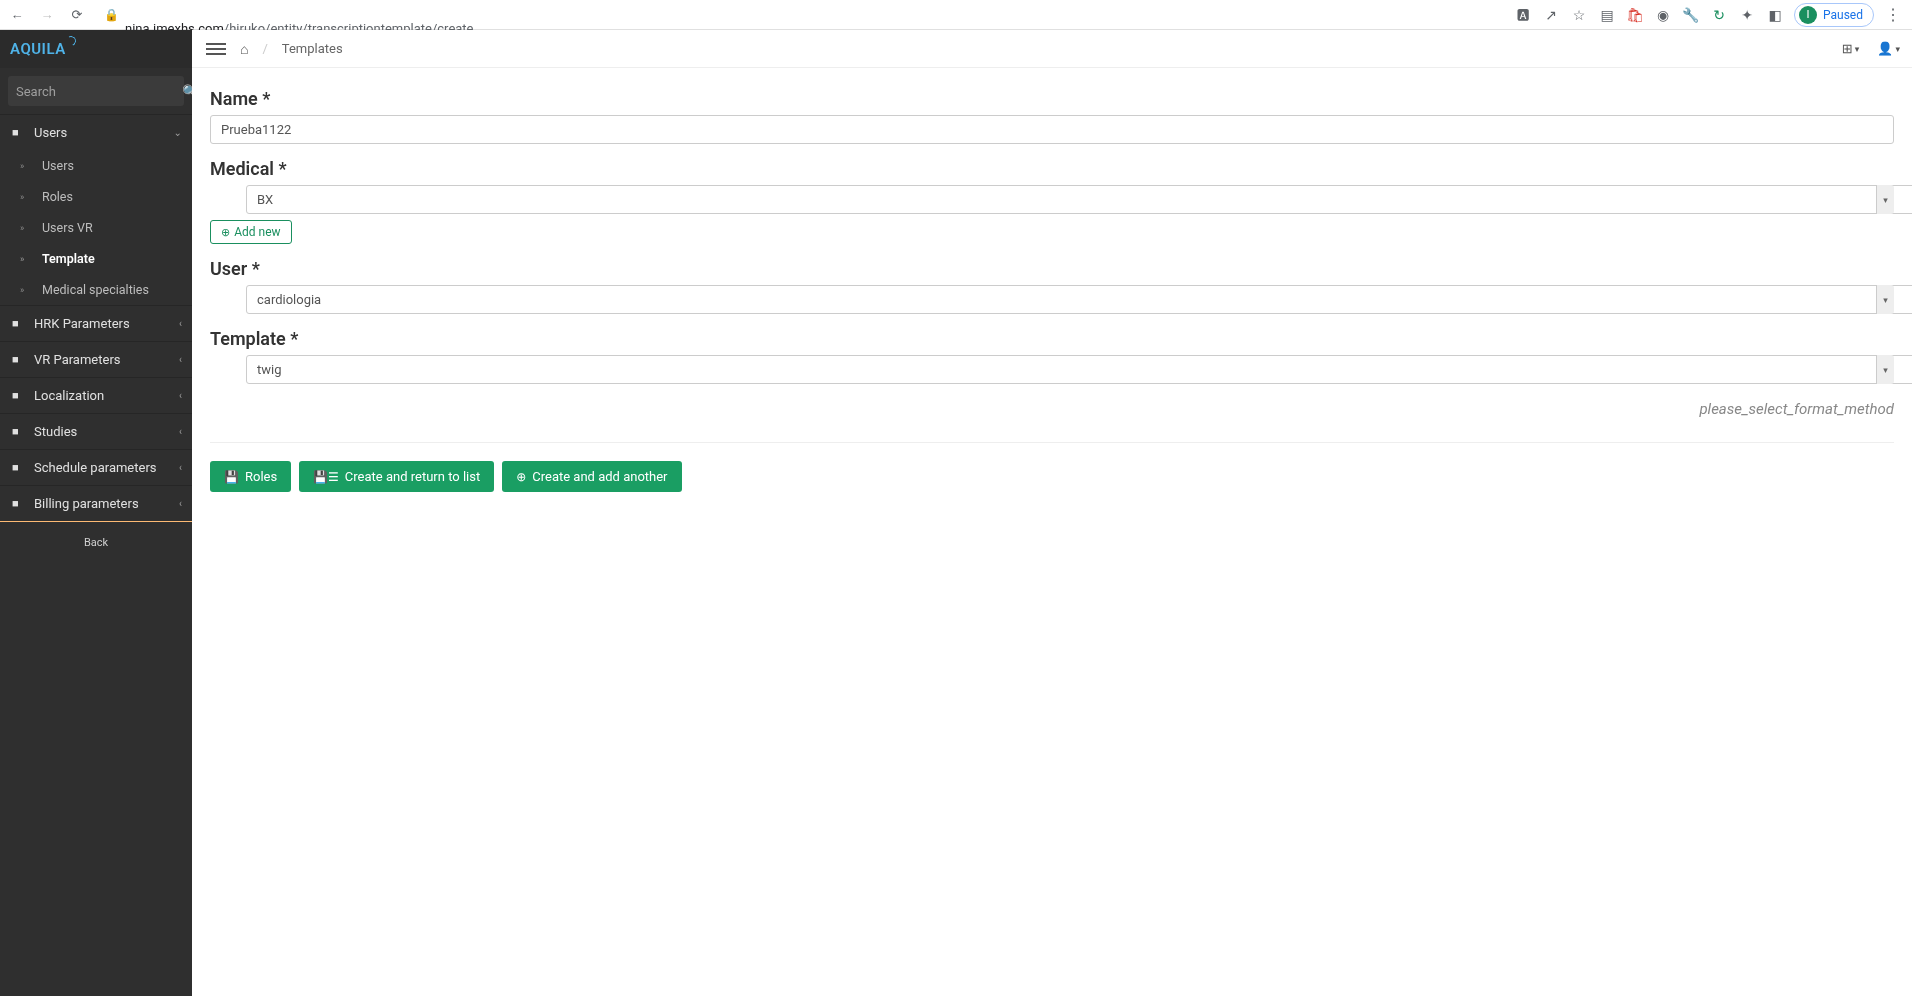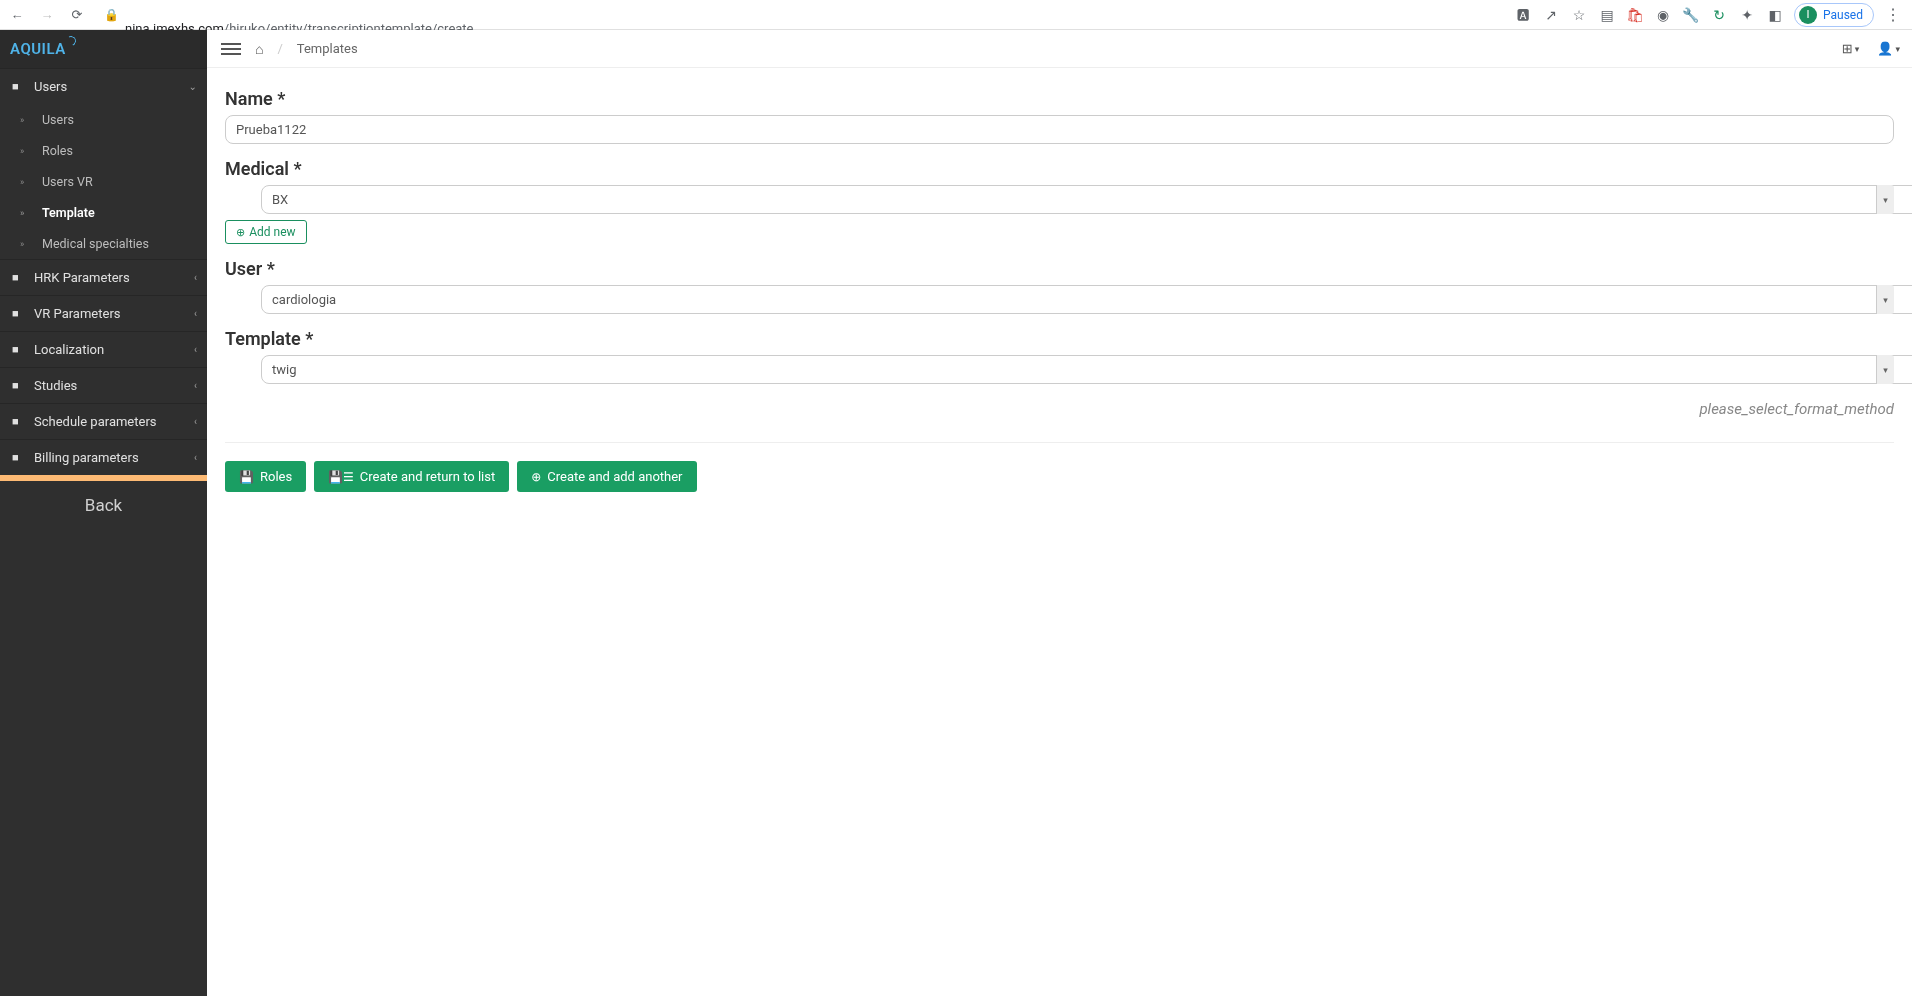--- a/index.html
+++ b/index.html
@@ -32,21 +32,21 @@
   padding: 2px 10px 2px 4px; color: #1a73e8; font-size: 12px;
 }
 .browser-bar .avatar-dot { width: 18px; height: 18px; border-radius: 50%; background: #1a8f5f; color: #fff; display: flex; align-items: center; justify-content: center; font-size: 11px; }
 .browser-bar .kebab { width: 18px; text-align: center; font-size: 16px; }
 
 
 .app { display: flex; height: calc(100vh - 30px); }
 
 
 .sidebar {
-  width: 207px;
+  width: 192px;
   background: #2f2f2f;
   color: #cfcfcf;
   display: flex;
   flex-direction: column;
   font-size: 13px;
 }
 .logo-wrap { height: 38px; display: flex; align-items: center; padding: 0 10px; background: #2b2b2b; }
 .logo { color: #4fb3e8; font-weight: 600; font-size: 15px; letter-spacing: 0.5px; position: relative; }
 .logo .ring { position: absolute; top: -4px; right: -10px; width: 10px; height: 10px; border: 1.5px solid #4fb3e8; border-left-color: transparent; border-bottom-color: transparent; border-radius: 50%; transform: rotate(20deg); }
 
@@ -72,21 +72,21 @@
 .nav-group .folder-ic { width: 14px; margin-right: 8px; font-size: 11px; }
 .nav-group .chev { position: absolute; right: 10px; font-size: 10px; color: #9e9e9e; }
 .nav-sub {
   display: flex; align-items: center;
   padding: 8px 12px 8px 20px; cursor: pointer;
   color: #bdbdbd; font-size: 12.5px;
 }
 .nav-sub .dbl-chev { width: 14px; margin-right: 8px; font-size: 9px; color: #8a8a8a; }
 .nav-sub.active { color: #fff; font-weight: 600; }
 
-.back-link { text-align: center; padding: 14px 0; color: #d0d0d0; font-size: 17px; background: #2f2f2f; border-top: 6px solid #fdba74; cursor: pointer; }
+.back-link { text-align: center; padding: 14px 0; color: #d0d0d0; font-size: 11px; background: #2f2f2f; border-top: 1px solid #fdba74; cursor: pointer; }
 
 
 .main { flex: 1; display: flex; flex-direction: column; background: #fff; overflow: auto; }
 .topbar {
   height: 38px; border-bottom: 1px solid #eee;
   display: flex; align-items: center; padding: 0 12px;
   font-size: 13px; color: #666;
 }
 .hamburger { width: 24px; cursor: pointer; }
 .hamburger div { height: 2px; background: #555; margin: 3px 2px; }
@@ -94,21 +94,21 @@
 .breadcrumb .sep { color: #ccc; }
 .breadcrumb .home-ic { color: #555; font-size: 14px; }
 .topbar .right { margin-left: auto; display: flex; align-items: center; gap: 18px; color: #555; }
 .topbar .right .drop { display: flex; align-items: center; gap: 2px; cursor: pointer; }
 .topbar .caret { font-size: 9px; }
 
 .content { padding: 14px 18px 30px; }
 
 .form-label { font-size: 18px; font-weight: 600; color: #333; margin: 6px 0; }
 .form-input, .form-select, .form-textarea {
-  width: 100%; border: 1px solid #ccc; border-radius: 8px;
+  width: 100%; border: 1px solid #ccc; border-radius: 3px;
   padding: 6px 10px; font-size: 13px; color: #555; background: #fff;
 }
 .form-select-wrap { position: relative; }
 .form-select-wrap .select-arrow {
   position: absolute; right: 0; top: 0; bottom: 0; width: 18px;
   background: #eee; border-left: 1px solid #ccc;
   display: flex; align-items: center; justify-content: center;
   font-size: 9px; color: #666; border-radius: 0 3px 3px 0;
 }
 .form-select { padding-right: 15px; margin-left: 36px; }
@@ -173,20 +173,26 @@
 
 <div class="app">
 
   <aside class="sidebar">
     <div class="logo-wrap">
       <span class="logo">
         <span>AQUILA</span>
         <span class="ring"></span>
       </span>
     </div>
+    <div class="search-wrap">
+      <div class="search-box">
+        <input type="text" placeholder="Search" style="">
+        <span class="search-ic">🔍</span>
+      </div>
+    </div>
 
     <div class="nav-group">
       <span class="folder-ic">■</span>
       <span>Users</span>
       <span class="chev">⌄</span>
     </div>
     <div class="nav-sub">
       <span class="dbl-chev">»</span>
       <span>Users</span>
     </div>

